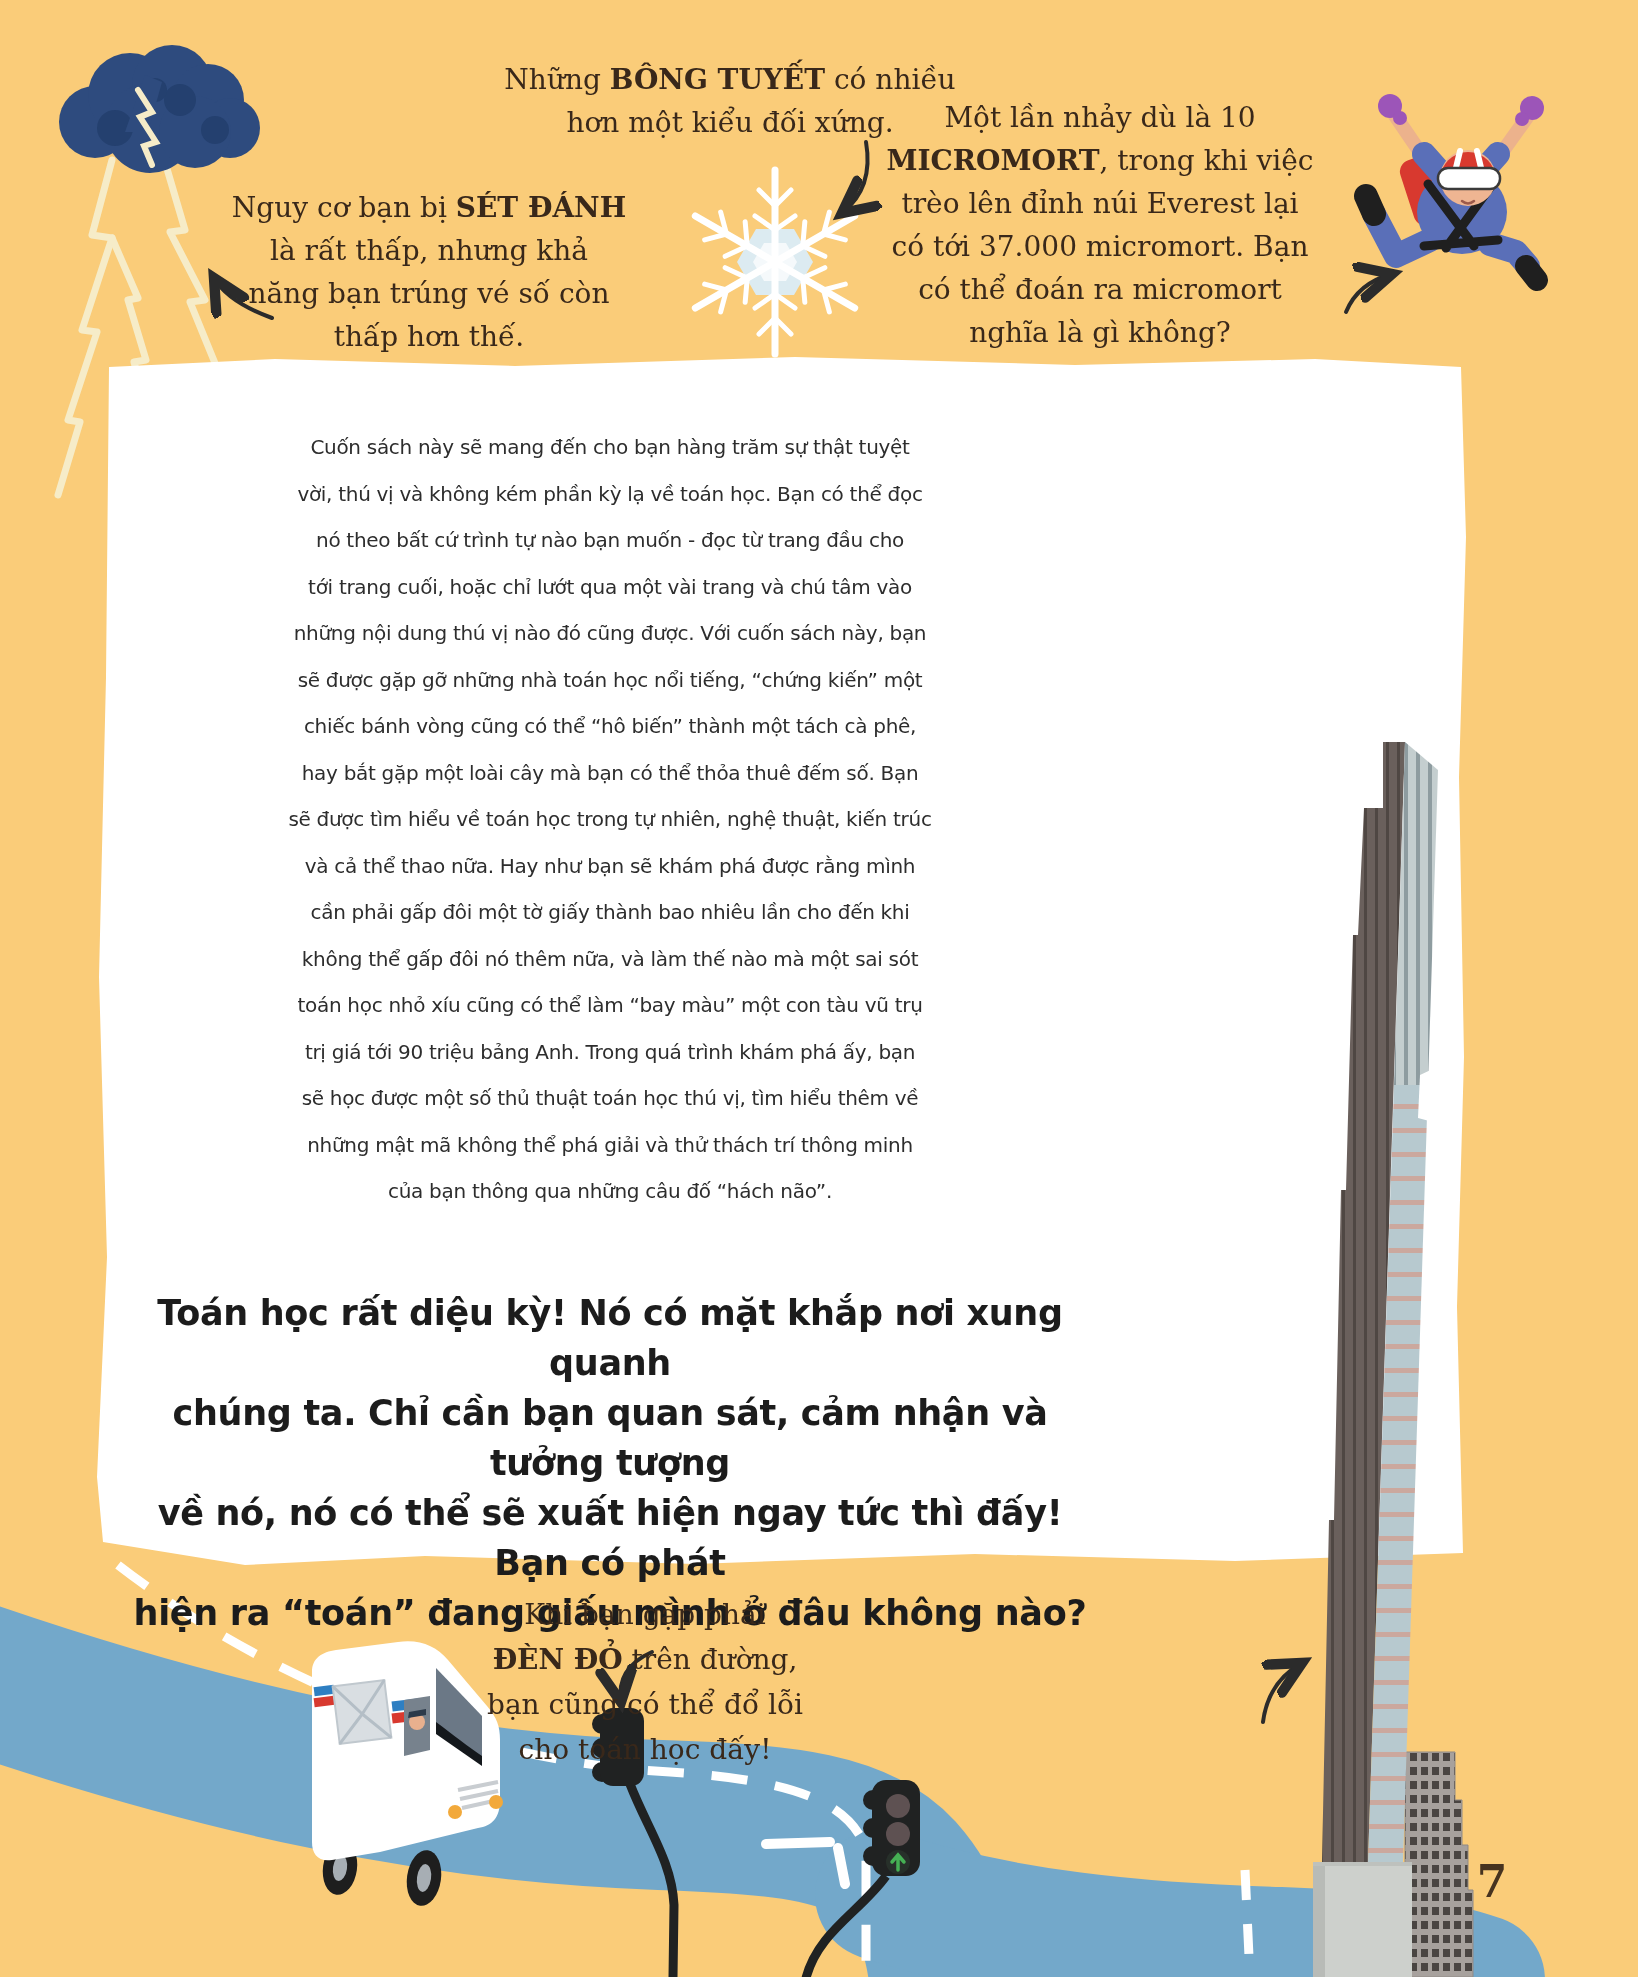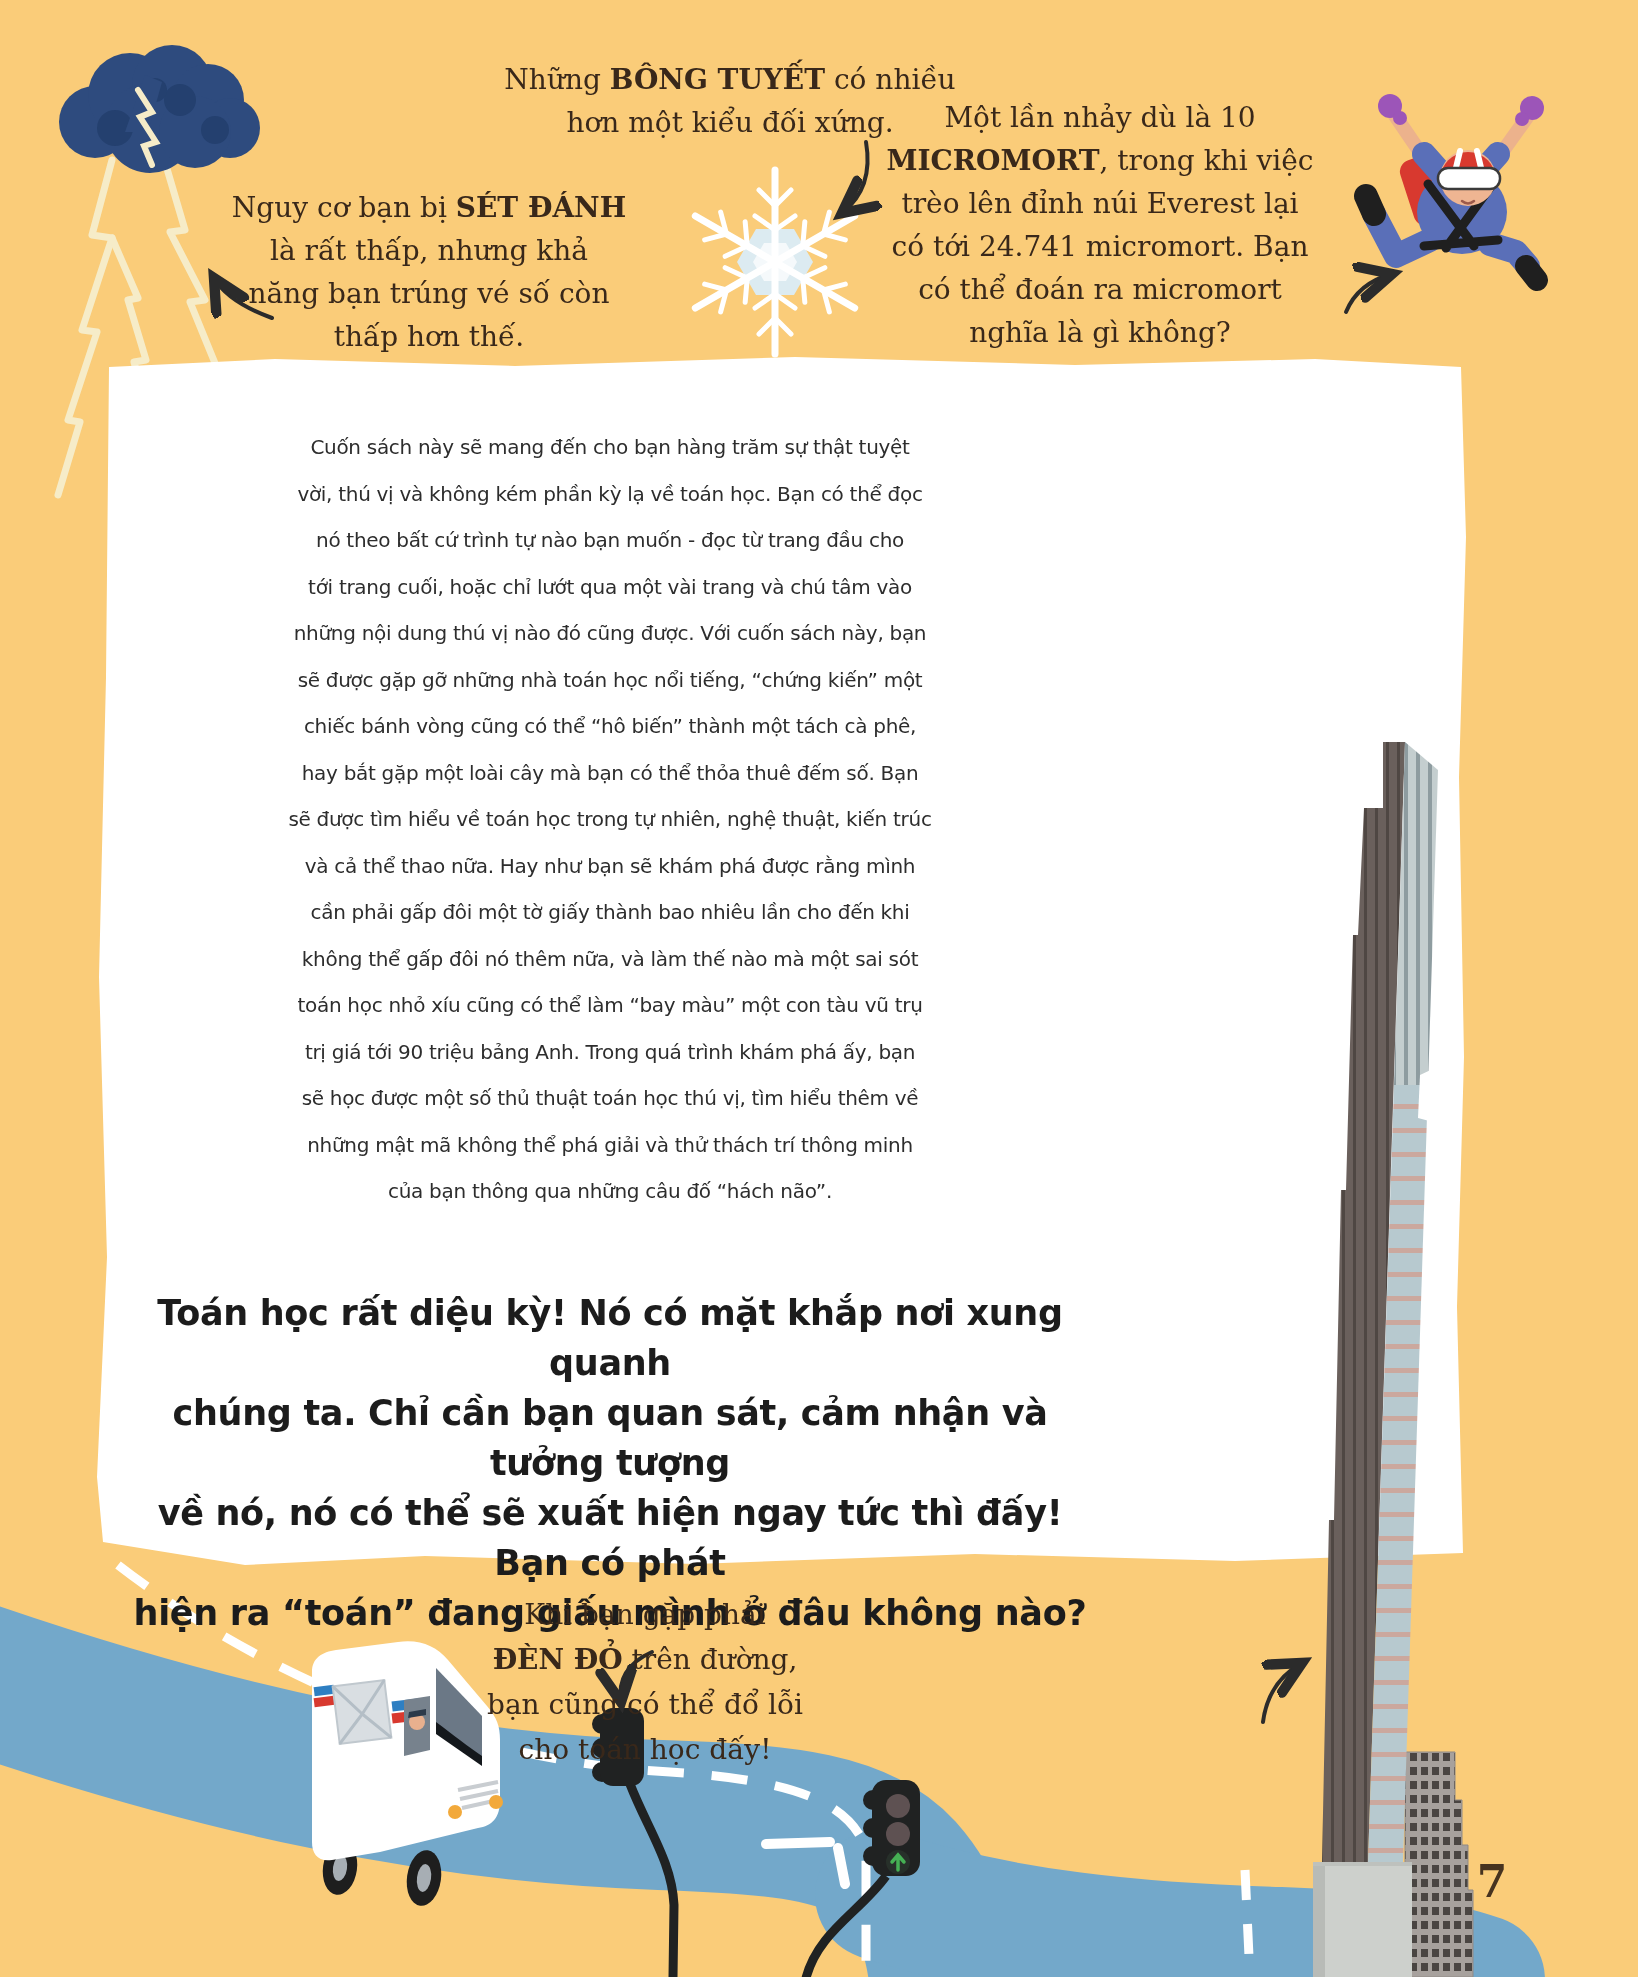--- a/index.html
+++ b/index.html
@@ -103,21 +103,21 @@
 hơn một kiểu đối xứng.</span></div>
 
   <div class="caption" style="left:204px;top:186px;width:450px;"><span>Nguy cơ bạn bị </span><b>SÉT ĐÁNH</b><span>
 là rất thấp, nhưng khả
 năng bạn trúng vé số còn
 thấp hơn thế.</span></div>
 
   <div class="caption" style="left:880px;top:84px;width:440px;margin-top:12px;"><span>Một lần nhảy dù là 10
 </span><b>MICROMORT</b><span>, trong khi việc
 trèo lên đỉnh núi Everest lại
-có tới 24.741 micromort. Bạn
+có tới 37.000 micromort. Bạn
 có thể đoán ra micromort
 nghĩa là gì không?</span></div>
 
   <svg class="deco" width="1638" height="1977" style="z-index:6">
     <defs>
       <marker id="ah" markerWidth="14" markerHeight="14" refX="9" refY="5" orient="auto">
         <path d="M1,1 L9,5 L1,9" fill="none" stroke="#2B2B2B" stroke-width="2.6" stroke-linecap="round"></path>
       </marker>
     </defs>
     <g fill="none" stroke="#2B2B2B" stroke-width="4" stroke-linecap="round">

